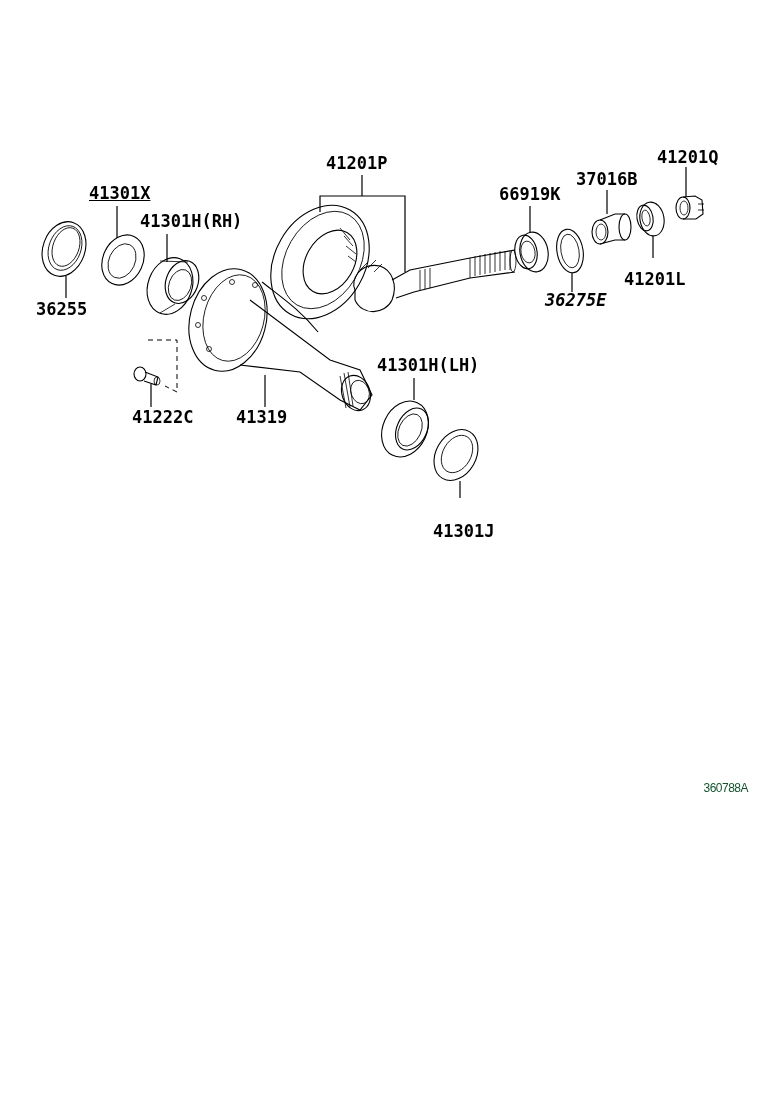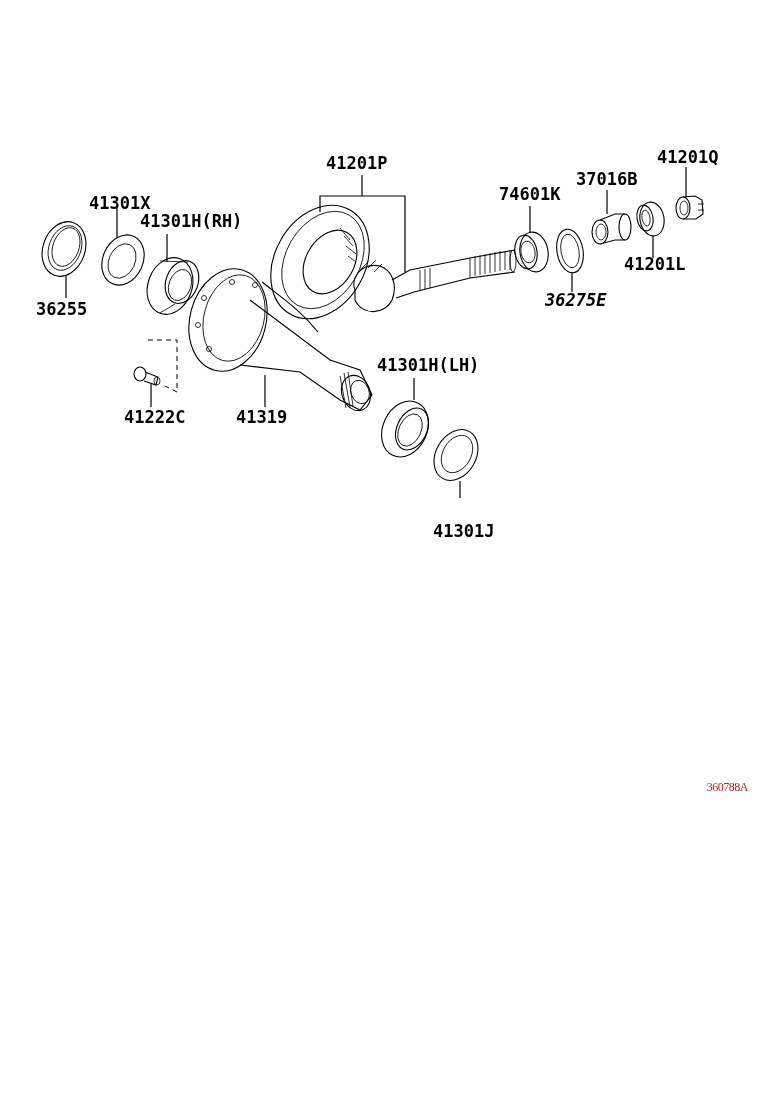--- a/index.html
+++ b/index.html
@@ -11,23 +11,23 @@
       font-weight: bold;
       font-size: 17px;
       color: #000;
       letter-spacing: 0px;
       white-space: nowrap;
       line-height: 1;
       cursor: pointer;
     }
     .diagram-id {
       position: absolute;
-      font-family: Liberation Serif, serif;
+      font-family: Liberation Sans, sans-serif;
       font-size: 12px;
-      color: #b91c1c;
+      color: #14532d;
       right: 12px;
       bottom: 6px;
       letter-spacing: -0.5px;
     }
     svg .ln { stroke: #000; stroke-width: 1.1; fill: none; }
     svg .thin { stroke: #000; stroke-width: 0.8; fill: none; }
     svg .dash { stroke: #000; stroke-width: 1; fill: none; stroke-dasharray: 5 4; }
     svg .leader { stroke: #000; stroke-width: 1.2; fill: none; }
   </style>
 </head>
@@ -146,27 +146,27 @@
     <line class="leader" x1="414" y1="378" x2="414" y2="400"></line>
 
     <g>
       <ellipse class="ln" cx="456" cy="455" rx="20" ry="27" transform="rotate(30 456 455)"></ellipse>
       <ellipse class="thin" cx="457" cy="454" rx="14" ry="20" transform="rotate(30 457 454)"></ellipse>
     </g>
     <line class="leader" x1="460" y1="481" x2="460" y2="498"></line>
   </svg>
 
   <div class="part-label" style="left:326px;top:155px;">41201P</div>
-  <div class="part-label" style="left:89px;top:195px;">41301X</div>
+  <div class="part-label" style="left:89px;top:185px;text-decoration:underline;">41301X</div>
   <div class="part-label" style="left:140px;top:213px;">41301H(RH)</div>
   <div class="part-label" style="left:36px;top:301px;text-align:right;">36255</div>
-  <div class="part-label" style="left:499px;top:186px;">74601K</div>
+  <div class="part-label" style="left:499px;top:186px;">66919K</div>
   <div class="part-label" style="left:576px;top:171px;">37016B</div>
   <div class="part-label" style="left:657px;top:149px;">41201Q</div>
-  <div class="part-label" style="left:624px;top:256px;text-align:center;">41201L</div>
+  <div class="part-label" style="left:624px;top:271px;text-align:center;">41201L</div>
   <div class="part-label" style="left:545px;top:292px;font-style:italic;">36275E</div>
   <div class="part-label" style="left:377px;top:357px;">41301H(LH)</div>
-  <div class="part-label" style="left:124px;top:409px;">41222C</div>
+  <div class="part-label" style="left:132px;top:409px;">41222C</div>
   <div class="part-label" style="left:236px;top:409px;">41319</div>
   <div class="part-label" style="left:433px;top:500px;margin-top:23px;">41301J</div>
 
   <div class="diagram-id">360788A</div>
 </div>
 
 </body></html>

